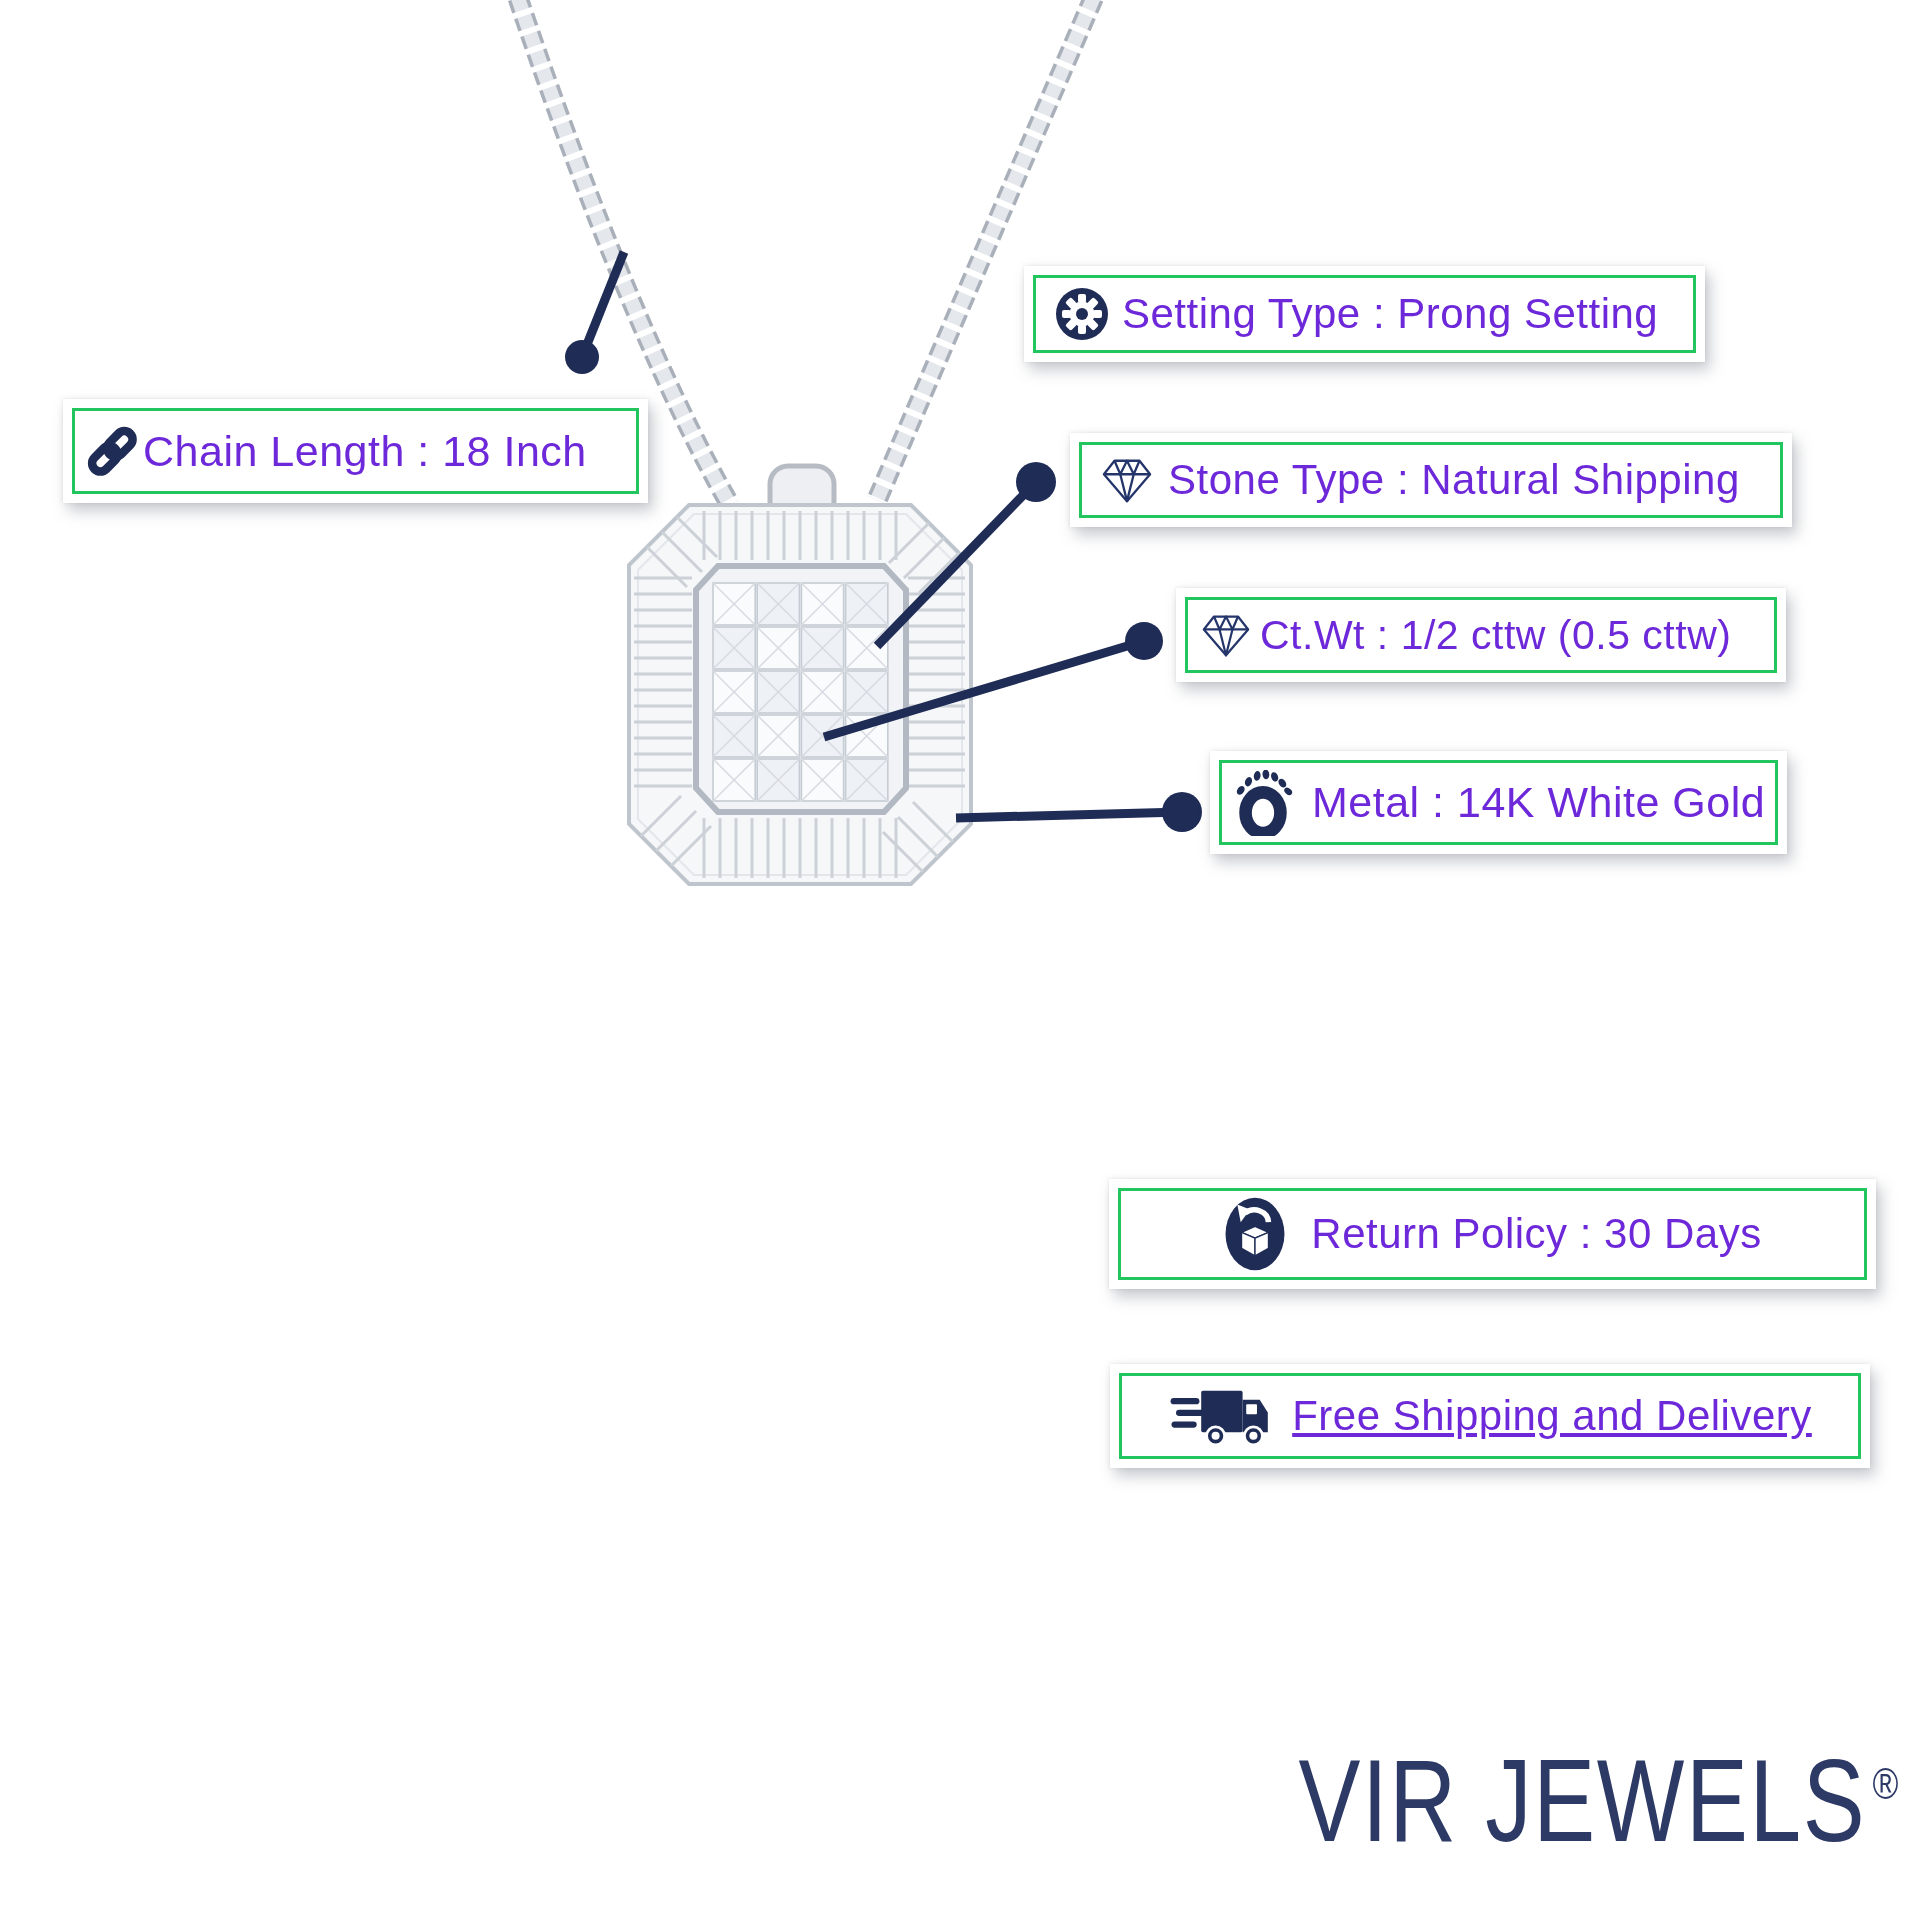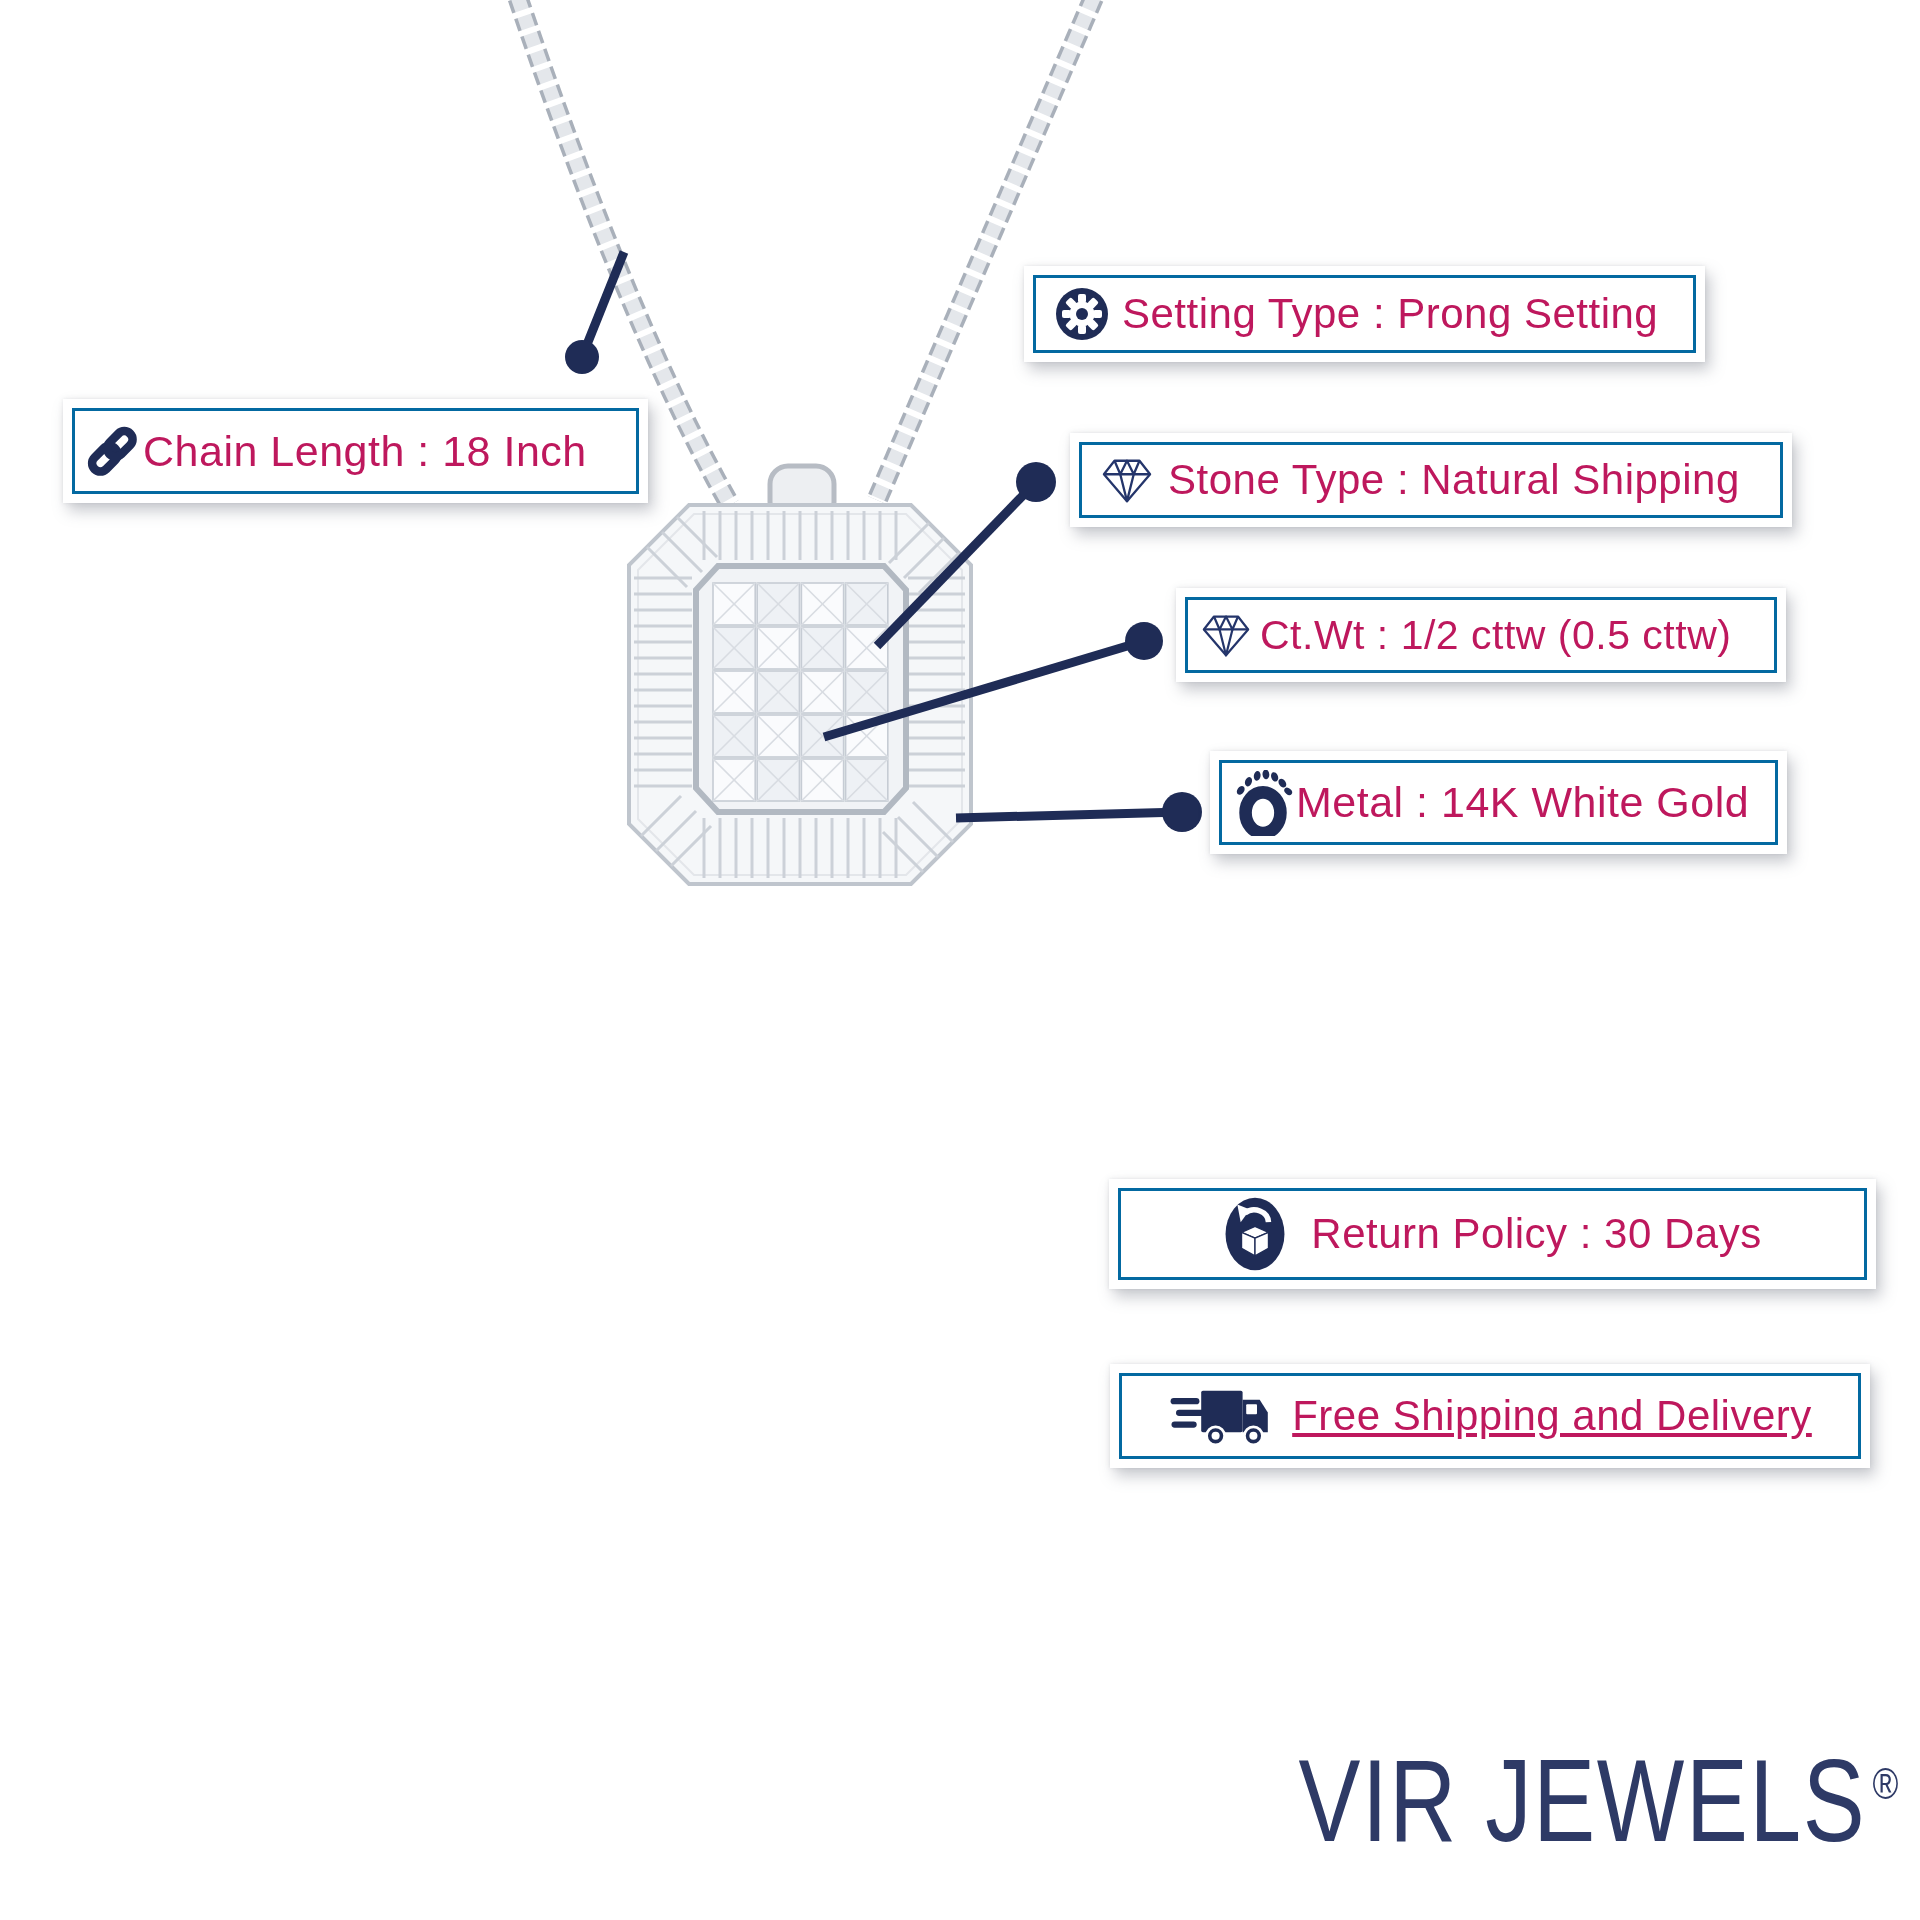--- a/index.html
+++ b/index.html
@@ -7,35 +7,35 @@
     width:1920px;height:1920px;position:relative;overflow:hidden;
     background:#ffffff;
     font-family:"Liberation Sans", sans-serif;
   }
   #art{position:absolute;left:0;top:0;width:1920px;height:1920px;}
   .callout{
     position:absolute;background:#ffffff;padding:9px;box-sizing:border-box;
     box-shadow:5px 8px 14px rgba(110,115,130,.38), 0 0 4px rgba(150,155,165,.25);
   }
   .inner{
-    border:3px solid #0369a1;height:100%;box-sizing:border-box;
+    border:3px solid #22c55e;height:100%;box-sizing:border-box;
     display:flex;align-items:center;gap:12px;padding:0 14px;
-    color:#be185d;white-space:nowrap;letter-spacing:.5px;
+    color:#6d28d9;white-space:nowrap;letter-spacing:.5px;
   }
   .ico{display:flex;align-items:center;flex:0 0 auto;}
   #co-chain  {left:63px;  top:399px;  width:585px; height:104px;}
   #co-chain .inner{font-size:43px;gap:4px;padding-left:10px;}
   #co-setting{left:1024px;top:266px;  width:681px; height:96px;}
   #co-setting .inner{font-size:42px;gap:12px;padding-left:18px;}
   #co-stone  {left:1070px;top:433px;  width:722px; height:94px;}
   #co-stone .inner{font-size:42px;gap:12px;padding-left:16px;}
   #co-ctwt   {left:1176px;top:588px;  width:610px; height:94px;}
   #co-ctwt .inner{font-size:41px;gap:6px;padding:0 8px 0 10px;}
   #co-metal  {left:1210px;top:751px;  width:577px; height:103px;}
-  #co-metal .inner{font-size:43px;gap:2px;padding-left:10px;}
+  #co-metal .inner{font-size:43px;gap:18px;padding-left:10px;}
   #co-return {left:1109px;top:1179px; width:767px; height:110px;}
   #co-return .inner{font-size:42px;justify-content:center;gap:24px;}
   #co-ship   {left:1110px;top:1364px; width:760px; height:104px;}
   #co-ship .inner{font-size:42px;justify-content:center;gap:18px;text-decoration:underline;}
   .logo{
     position:absolute;right:20px;top:1734px;color:#2E3A66;
     font-size:116px;letter-spacing:2px;white-space:nowrap;
     transform:scaleX(.8);transform-origin:100% 50%;
   }
   .logo-reg{font-size:44px;vertical-align:42px;margin-left:8px;}

